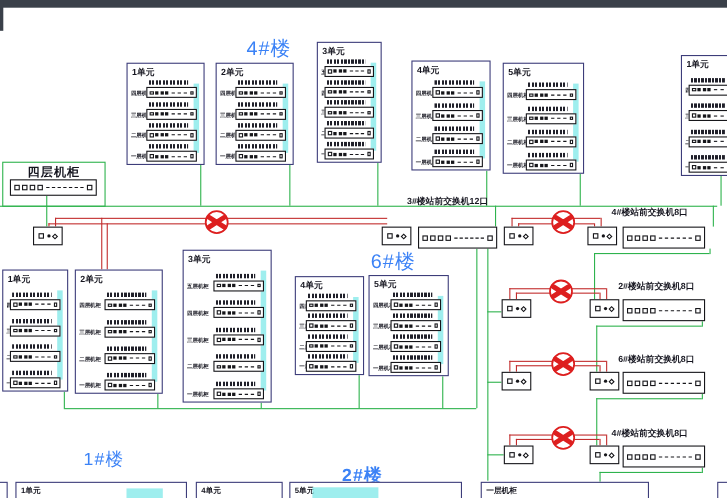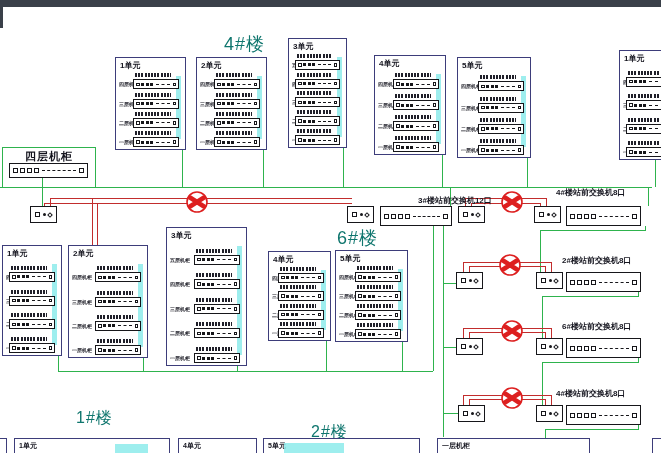--- a/index.html
+++ b/index.html
@@ -3,21 +3,21 @@
 <meta charset="utf-8">
 <style>
   html,body{margin:0;padding:0;background:#fff;}
   #canvas{position:relative;width:661px;height:453px;background:#ffffff;overflow:hidden;
           font-family:"Liberation Sans",sans-serif;color:#14141e;}
   .topbar{position:absolute;left:0;top:0;width:661px;height:7px;background:#3a4049;}
   .edgesliver{position:absolute;left:0;top:0;width:3px;height:28px;background:#3a4049;}
   .wire{position:absolute;}
   .wire.g{background:#2eb34d;}
   .wire.r{background:#c22d2d;}
-  .dtitle{position:absolute;font-weight:400;letter-spacing:1px;white-space:nowrap;color:#0f766e;}
+  .dtitle{position:absolute;font-weight:400;letter-spacing:1px;white-space:nowrap;color:#3b82f6;}
   .ubox{position:absolute;border:1.5px solid #3d3d7a;background:#fff;box-sizing:border-box;}
   .utitle{position:absolute;left:4px;top:2px;font-size:8px;font-weight:bold;white-space:nowrap;}
   .flabel{position:absolute;font-size:8px;font-weight:bold;white-space:nowrap;
           transform:scale(0.62);transform-origin:left top;}
   .smudge{position:absolute;height:4px;
           background:repeating-linear-gradient(90deg,#20202a 0 2px,#ffffff 2px 3.2px);}
   .sw{position:absolute;background:#fff;border:1.4px solid #16161a;display:flex;align-items:center;
       gap:2px;padding:0 3px;box-sizing:border-box;}
   .sw i{display:block;flex:none;}
   .pf{width:3px;height:3px;background:#16161a;}
@@ -114,21 +114,21 @@
       <i class="po"></i>
       <i class="po"></i>
       <i class="po"></i>
       <i class="po"></i>
       <b class="dash"></b>
       <i class="po"></i>
     </div>
     <div class="dtitle" style="left: 224px; top: 32px; font-size: 18px;">4#楼</div>
     <div class="dtitle" style="left: 337px; top: 226px; font-size: 18px;">6#楼</div>
     <div class="dtitle" style="left: 76px; top: 408px; font-size: 16px;">1#楼</div>
-    <div class="dtitle" style="left: 311px; top: 422px; font-size: 16px;">2#楼</div>
+    <div class="dtitle" style="left: 311px; top: 422px; font-size: 16px; font-weight: bold;">2#楼</div>
     <div class="ubox" style="left: 115px; top: 57px; width: 71px; height: 93px;">
       <div class="utitle">1单元</div>
       <div class="cyanbar" style="left: 60px; top: 18px; width: 5px; height: 63px;"></div>
       <div class="flabel" style="left: 3px; top: 23.25px;">四层机柜</div>
       <div class="smudge" style="left: 19px; top: 15.25px; width: 36px; height: 4px;"></div>
       <div class="sw mini" style="left: 17px; top: 21.25px; width: 46px; height: 10px;">
         <i class="po"></i>
         <i class="pf"></i>
         <i class="pf"></i>
         <i class="pf"></i>
@@ -626,21 +626,21 @@
       </div>
     </div>
     <div class="sw" style="left: 380px; top: 206px; width: 72px; height: 20px;">
       <i class="po"></i>
       <i class="po"></i>
       <i class="po"></i>
       <i class="po"></i>
       <b class="dash"></b>
       <i class="po"></i>
     </div>
-    <div class="slabel" style="left: 370px; top: 195px; margin-left: 48px;">3#楼站前交换机12口</div>
+    <div class="slabel" style="left: 370px; top: 177px;">3#楼站前交换机12口</div>
     <div class="sw" style="left: 566px; top: 206px; width: 75px; height: 20px;">
       <i class="po"></i>
       <i class="po"></i>
       <i class="po"></i>
       <i class="po"></i>
       <b class="dash"></b>
       <i class="po"></i>
     </div>
     <div class="slabel" style="left: 556px; top: 187px;">4#楼站前交换机8口</div>
     <div class="sw" style="left: 566px; top: 272px; width: 75px; height: 20px;">

